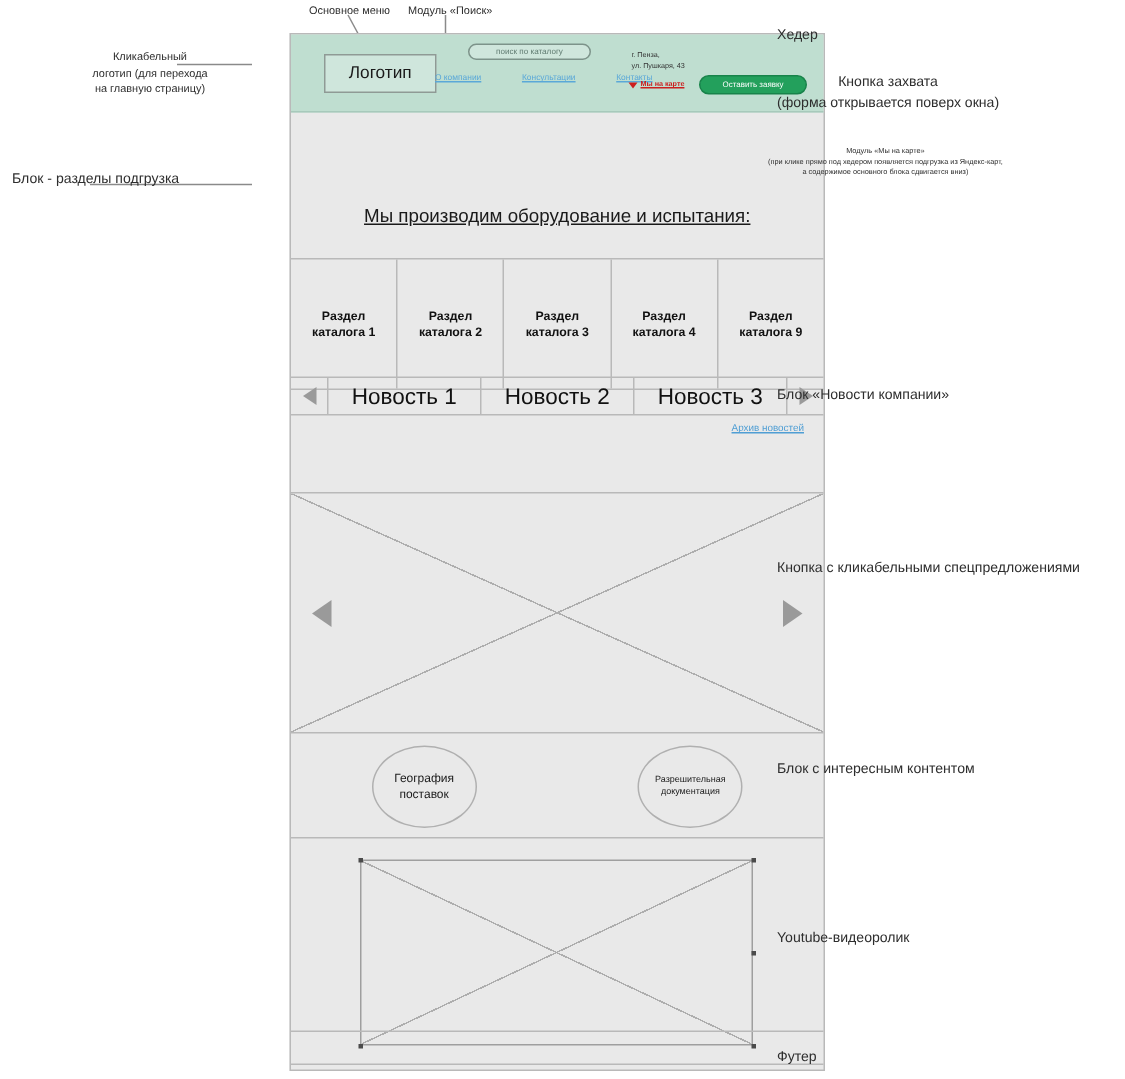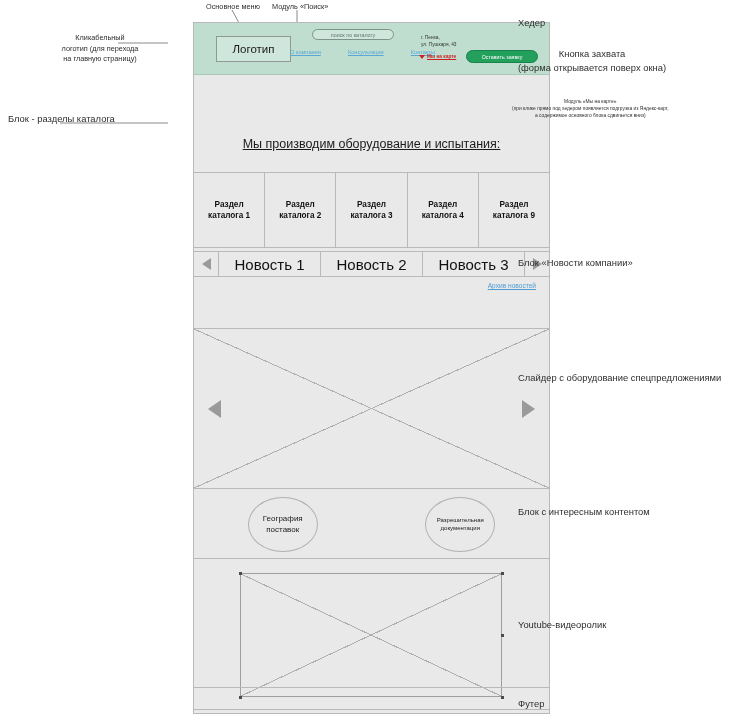--- a/index.html
+++ b/index.html
@@ -147,21 +147,21 @@
     width: 100%;
     text-align: center;
     font-size: 12.5px;
     color: #1a1a1a;
     text-decoration: underline;
   }
   .cat-row {
     position: absolute;
     left: 0; top: 97px;
     width: 100%;
-    height: 76px;
+    height: 88px;
     display: flex;
     border-top: 1px solid #b9b9b9;
     border-bottom: 1px solid #b9b9b9;
     box-sizing: border-box;
   }
   .cat-cell {
     flex: 1;
     border-right: 1px solid #b9b9b9;
     display: flex;
     align-items: center;
@@ -474,34 +474,34 @@
 
   <div class="ann" style="left:206px; top:2px;">Основное меню</div>
 
   <div class="ann" style="left:272px; top:2px;">Модуль «Поиск»</div>
 
   <div class="ann" style="left:52px; top:33px; width:96px;">Кликабельный
 логотип (для перехода
 на главную страницу)</div>
 
   <div class="ann big" style="left:8px; top:112px;">Блок -
-разделы каталога</div>
+разделы подгрузка</div>
 
   <div class="ann big" style="left:518px; top:16px;">Хедер</div>
 
   <div class="ann big" style="left:518px; top:47px; white-space:pre-line;">Кнопка захвата
 (форма открывается поверх окна)</div>
 
   <div class="ann tiny" style="left:512px; top:99px;">Модуль «Мы на карте»
 (при клике прямо под хедером появляется подгрузка из Яндекс-карт,
 а содержимое основного блока сдвигается вниз)</div>
 
   <div class="ann big" style="left:518px; top:256px;">Блок «Новости компании»</div>
 
-  <div class="ann big" style="left:518px; top:371px;">Слайдер с оборудование спецпредложениями</div>
+  <div class="ann big" style="left:518px; top:371px;">Кнопка с кликабельными спецпредложениями</div>
 
   <div class="ann big" style="left:518px; top:505px;">Блок с интересным контентом</div>
 
   <div class="ann big" style="left:518px; top:618px;">Youtube-видеоролик</div>
 
   <div class="ann big" style="left:518px; top:697px;">Футер</div>
 
 </div>
 
 </body></html>

